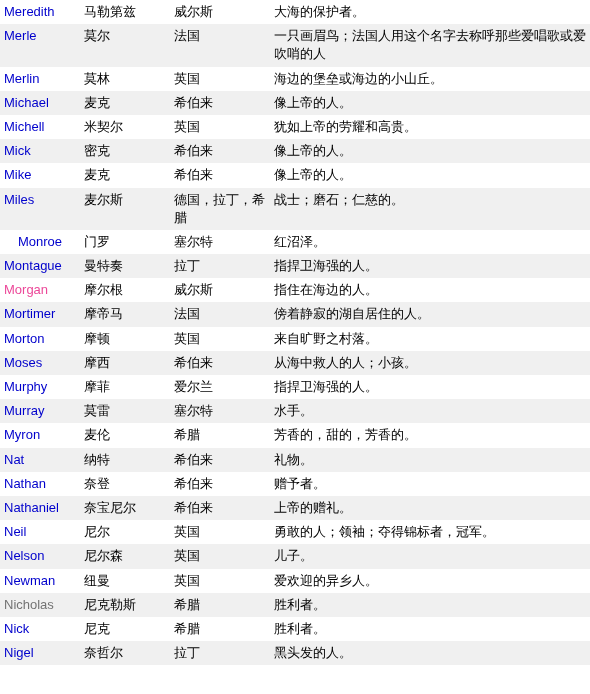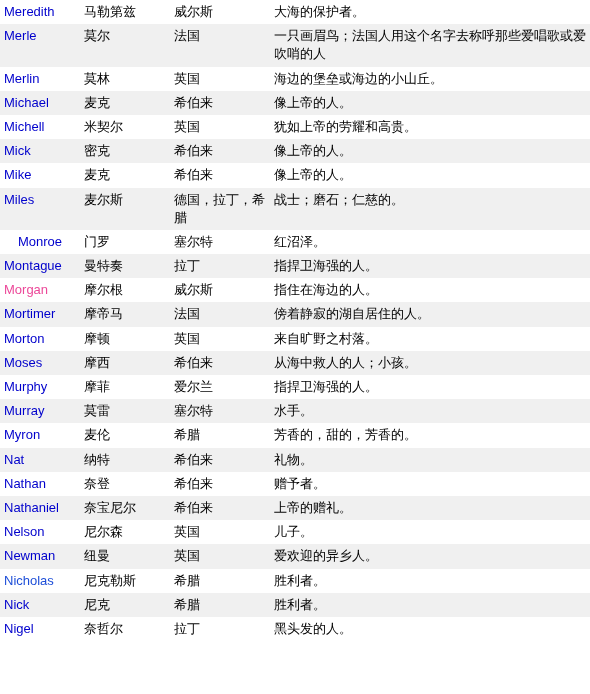--- a/index.html
+++ b/index.html
@@ -162,33 +162,39 @@
     <td>希伯来</td>
     <td>赠予者。</td>
   </tr>
       <tr>
     <td style="color:#0000cc;cursor:pointer;">Nathaniel</td>
     <td>奈宝尼尔</td>
     <td>希伯来</td>
     <td>上帝的赠礼。</td>
   </tr>
       <tr>
+    <td style="color:#0000cc;cursor:pointer;">Neil</td>
+    <td>尼尔</td>
+    <td>英国</td>
+    <td>勇敢的人；领袖；夺得锦标者，冠军。</td>
+  </tr>
+      <tr>
     <td style="color:#0000cc;cursor:pointer;">Nelson</td>
     <td>尼尔森</td>
     <td>英国</td>
     <td>儿子。</td>
   </tr>
       <tr>
     <td style="color:#0000cc;cursor:pointer;">Newman</td>
     <td>纽曼</td>
     <td>英国</td>
     <td>爱欢迎的异乡人。</td>
   </tr>
       <tr>
-    <td style="color:#1d4ed8;cursor:pointer;">Nicholas</td>
+    <td style="color:#737373;cursor:pointer;">Nicholas</td>
     <td>尼克勒斯</td>
     <td>希腊</td>
     <td>胜利者。</td>
   </tr>
       <tr>
     <td style="color:#0000cc;cursor:pointer;">Nick</td>
     <td>尼克</td>
     <td>希腊</td>
     <td>胜利者。</td>
   </tr>

